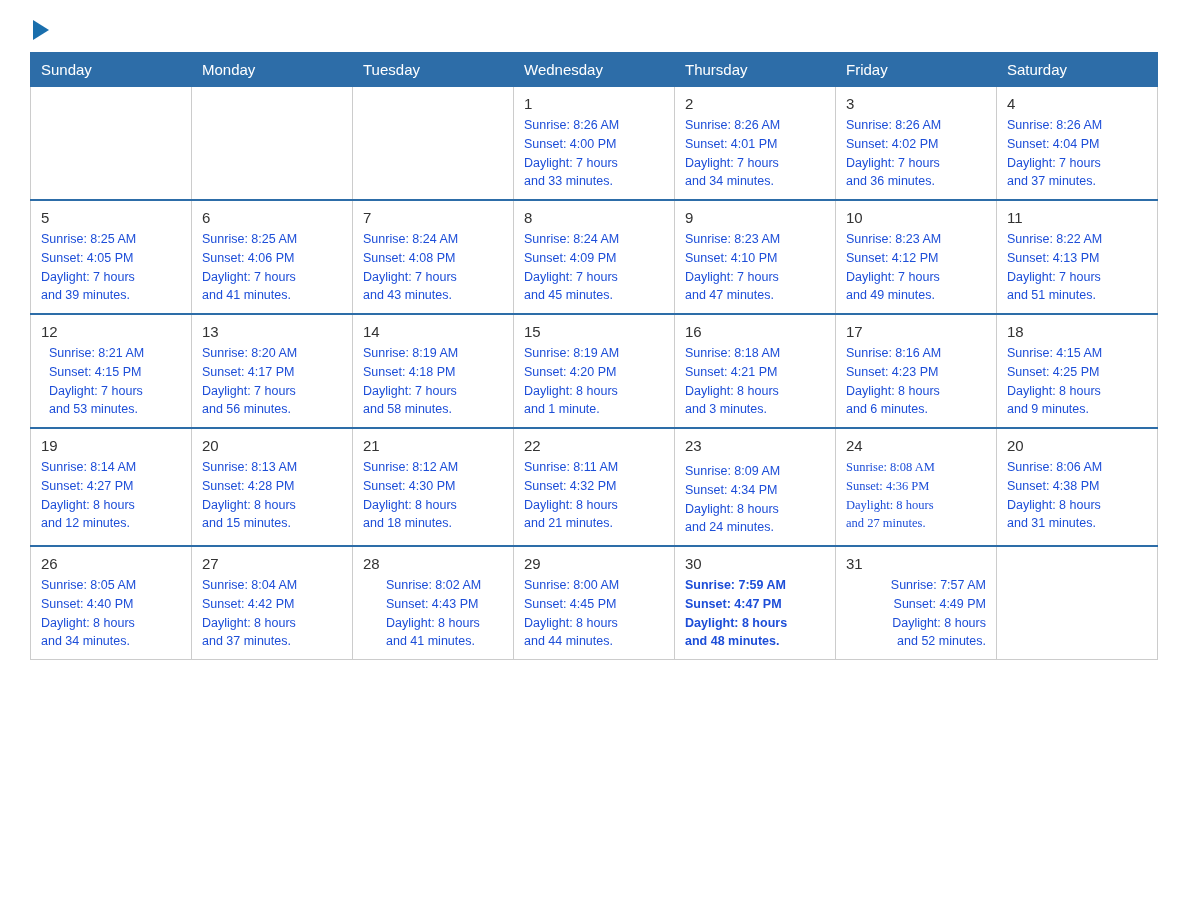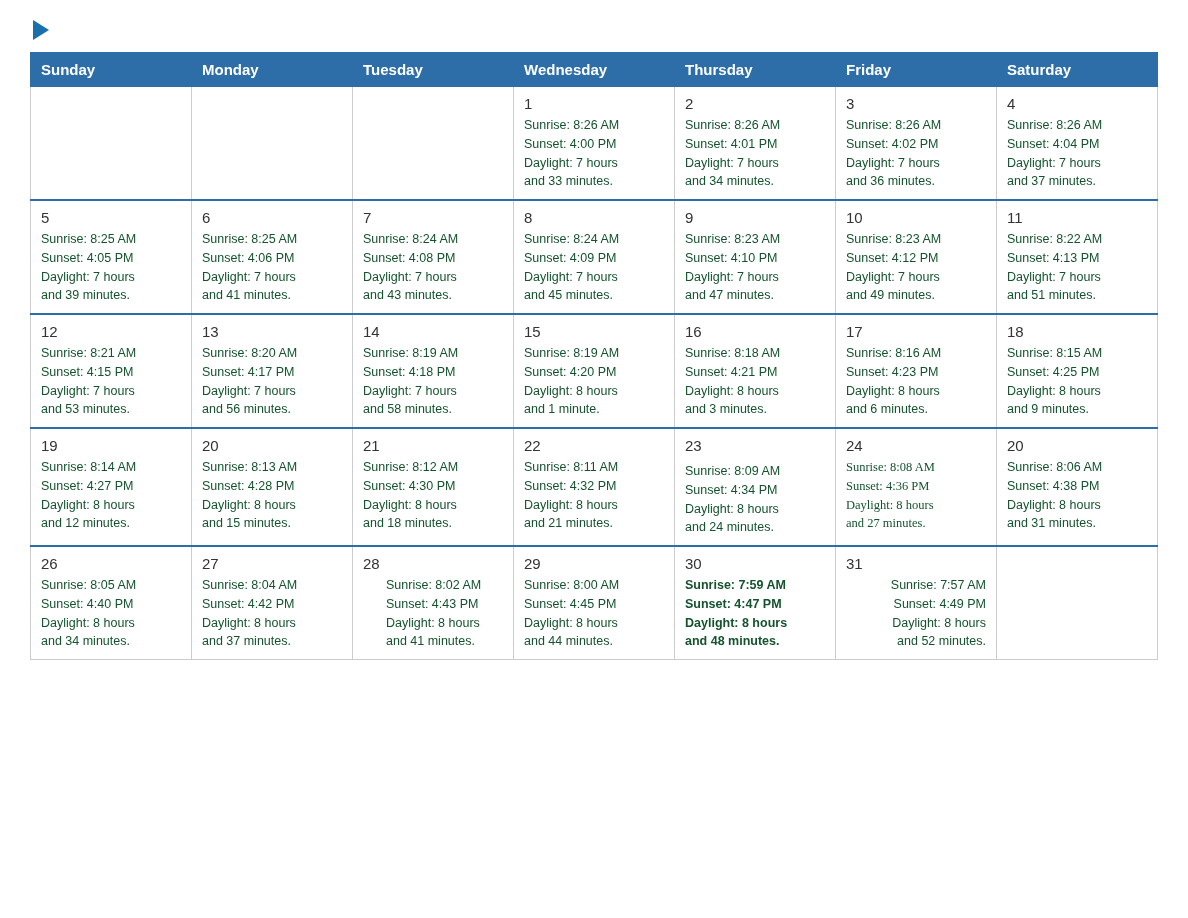--- a/index.html
+++ b/index.html
@@ -42,21 +42,21 @@
     }
     .calendar {
       width: 100%;
       border-collapse: collapse;
       margin-top: 10px;
     }
     .calendar th {
       background-color: #2d6da8;
       color: #fff;
       font-size: 15px;
-      font-weight: bold;
+      font-weight: normal;
       padding: 8px 10px;
       text-align: left;
       border: 1px solid #2d6da8;
     }
     .calendar td {
       vertical-align: top;
       padding: 8px 10px;
       border: 1px solid #ccc;
       width: 14.28%;
       min-height: 100px;
@@ -69,21 +69,21 @@
     }
     .day-number {
       font-size: 15px;
       color: #333;
       font-weight: normal;
       margin-bottom: 4px;
       display: block;
     }
     .day-info {
       font-size: 12.5px;
-      color: #14532d;
+      color: #1d4ed8;
       line-height: 1.5;
     }
     .empty-cell {
       background: #fff;
     }
     .logo-wrapper {
       display: flex;
       flex-direction: column;
       align-items: flex-start;
     }
@@ -219,21 +219,21 @@
           <span class="day-number">11</span>
           <div class="day-info" style="white-space: pre-line;">Sunrise: 8:22 AM
 Sunset: 4:13 PM
 Daylight: 7 hours
 and 51 minutes.</div>
         </td>
       </tr>
       <tr>
         <td>
           <span class="day-number">12</span>
-          <div class="day-info" style="white-space: pre-line;">Sunrise: 8:21 AM
+          <div class="day-info" style="white-space: pre-line; margin-left: 8px;">Sunrise: 8:21 AM
 Sunset: 4:15 PM
 Daylight: 7 hours
 and 53 minutes.</div>
         </td>
         <td>
           <span class="day-number">13</span>
           <div class="day-info" style="white-space: pre-line;">Sunrise: 8:20 AM
 Sunset: 4:17 PM
 Daylight: 7 hours
 and 56 minutes.</div>
@@ -261,21 +261,21 @@
         </td>
         <td>
           <span class="day-number">17</span>
           <div class="day-info" style="white-space: pre-line;">Sunrise: 8:16 AM
 Sunset: 4:23 PM
 Daylight: 8 hours
 and 6 minutes.</div>
         </td>
         <td>
           <span class="day-number">18</span>
-          <div class="day-info" style="white-space: pre-line;">Sunrise: 8:15 AM
+          <div class="day-info" style="white-space: pre-line;">Sunrise: 4:15 AM
 Sunset: 4:25 PM
 Daylight: 8 hours
 and 9 minutes.</div>
         </td>
       </tr>
       <tr>
         <td>
           <span class="day-number">19</span>
           <div class="day-info" style="white-space: pre-line;">Sunrise: 8:14 AM
 Sunset: 4:27 PM

